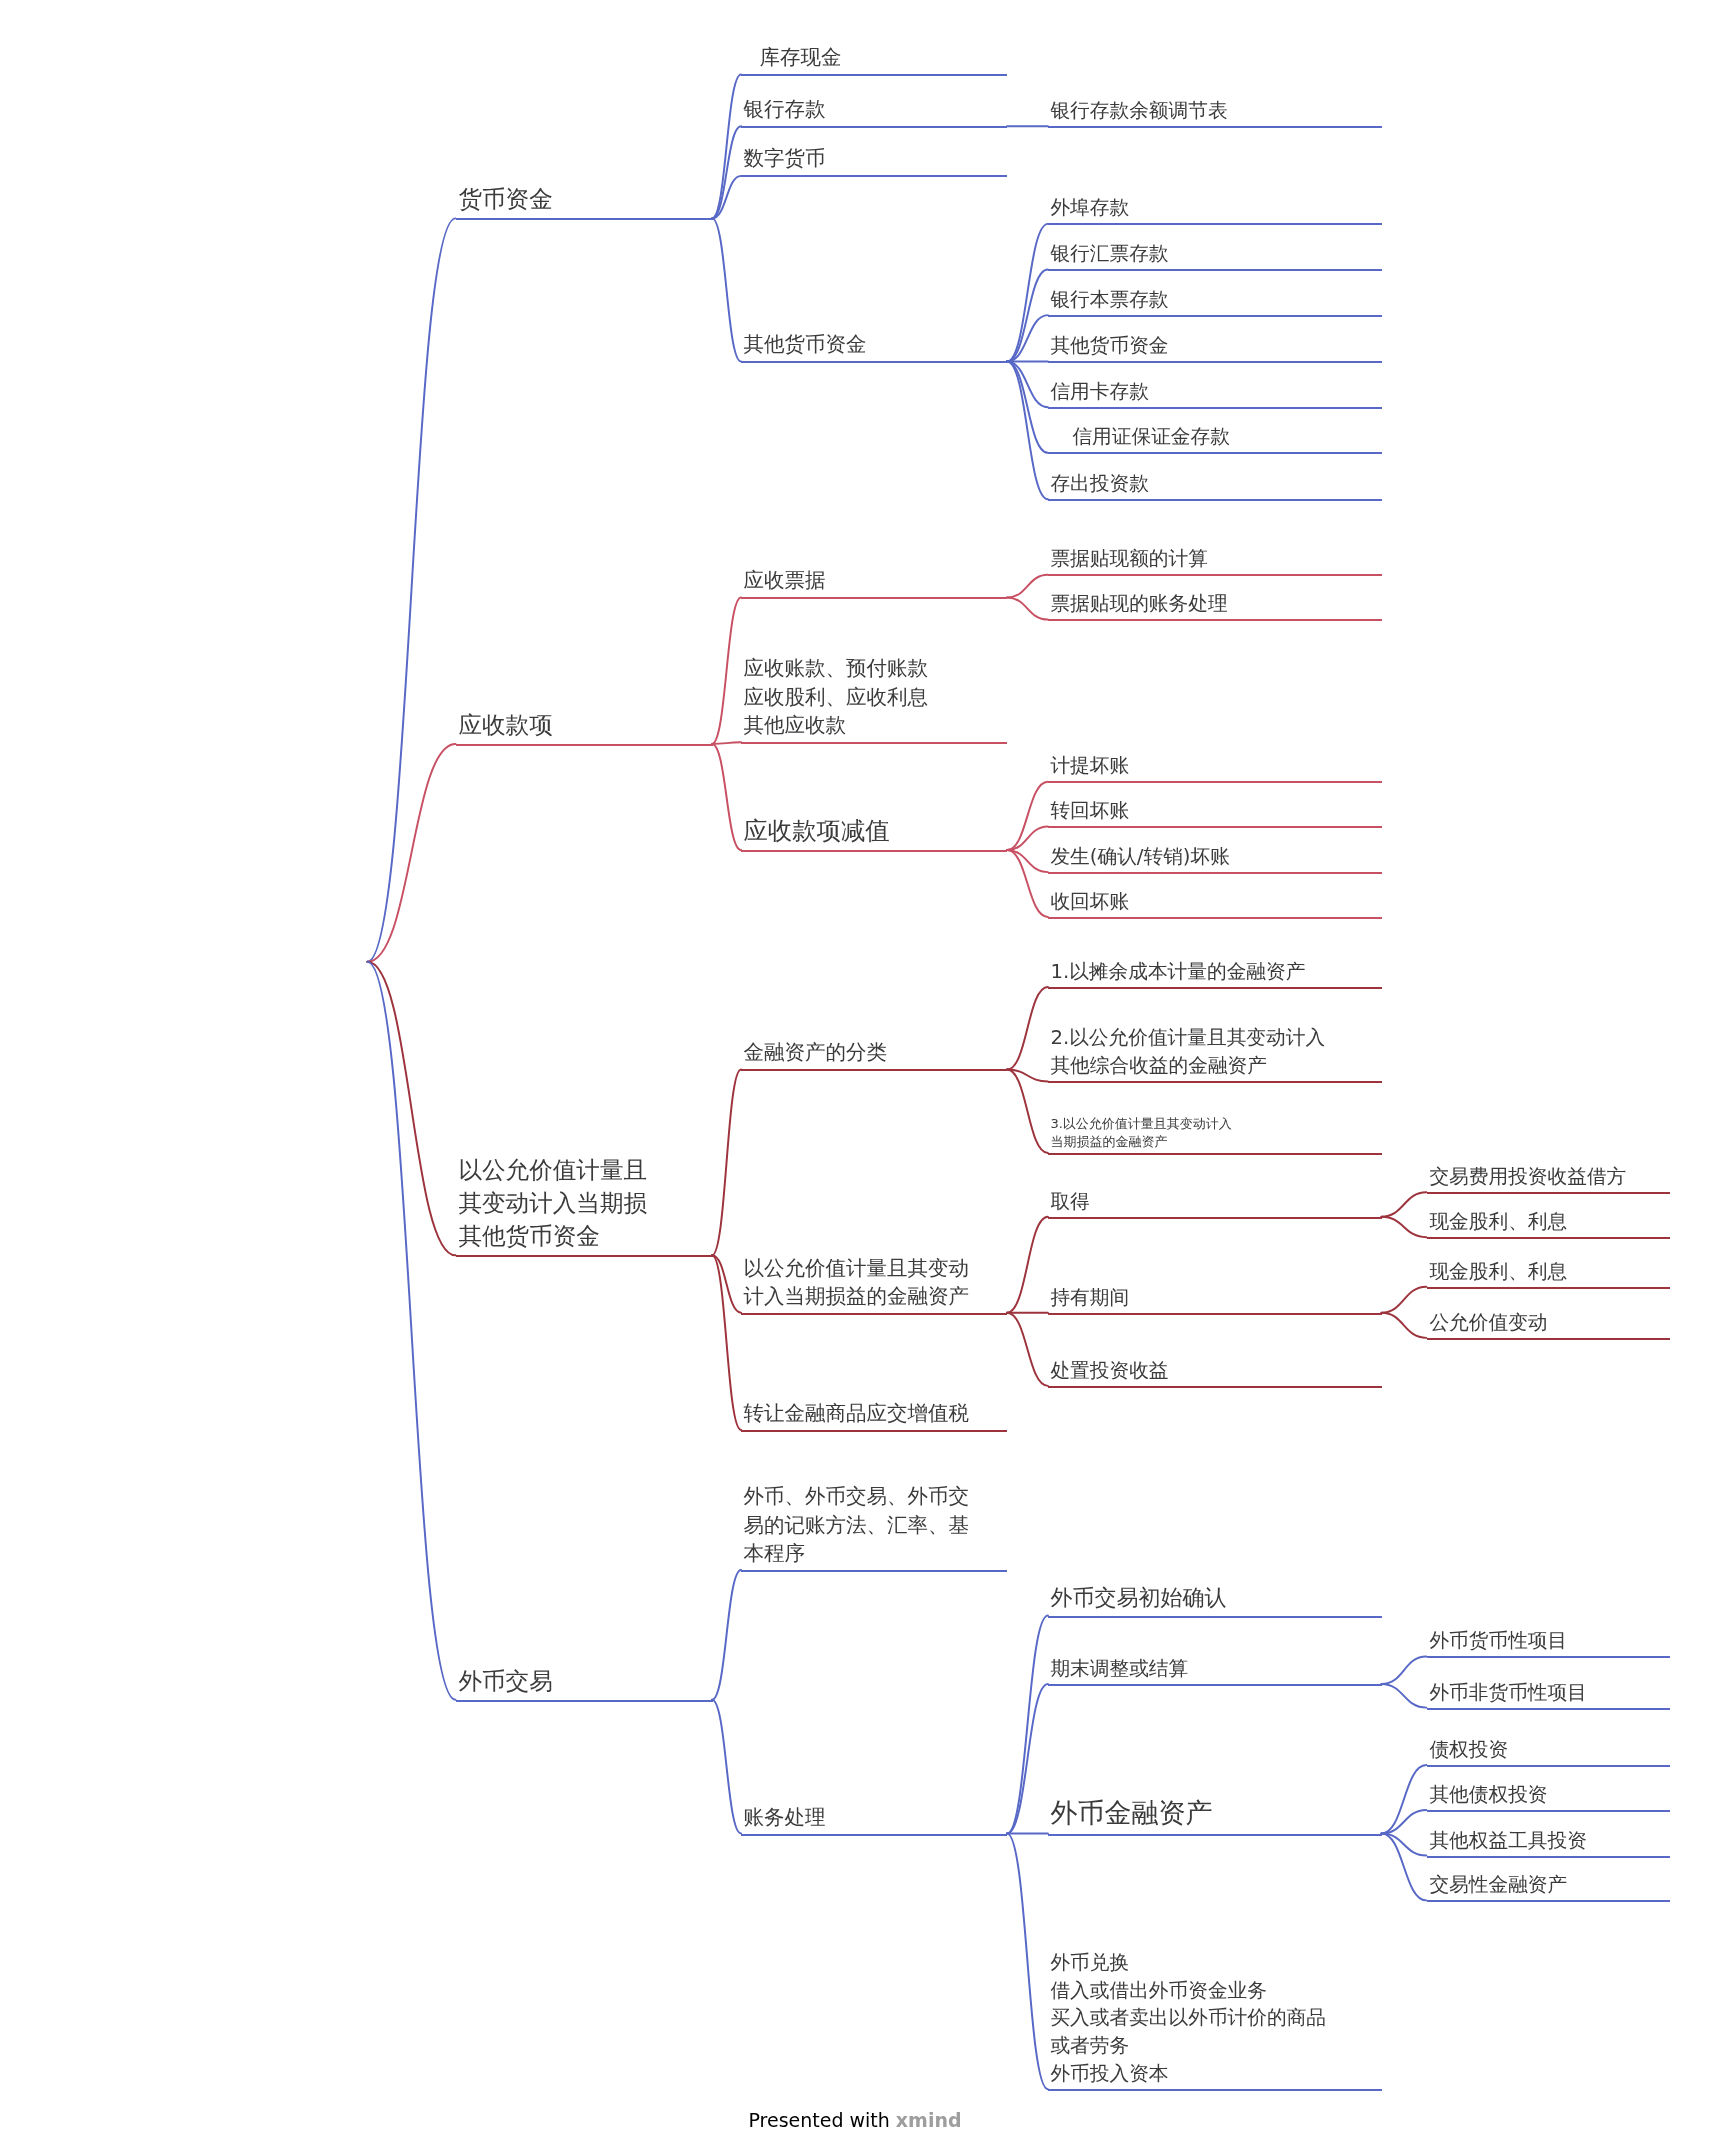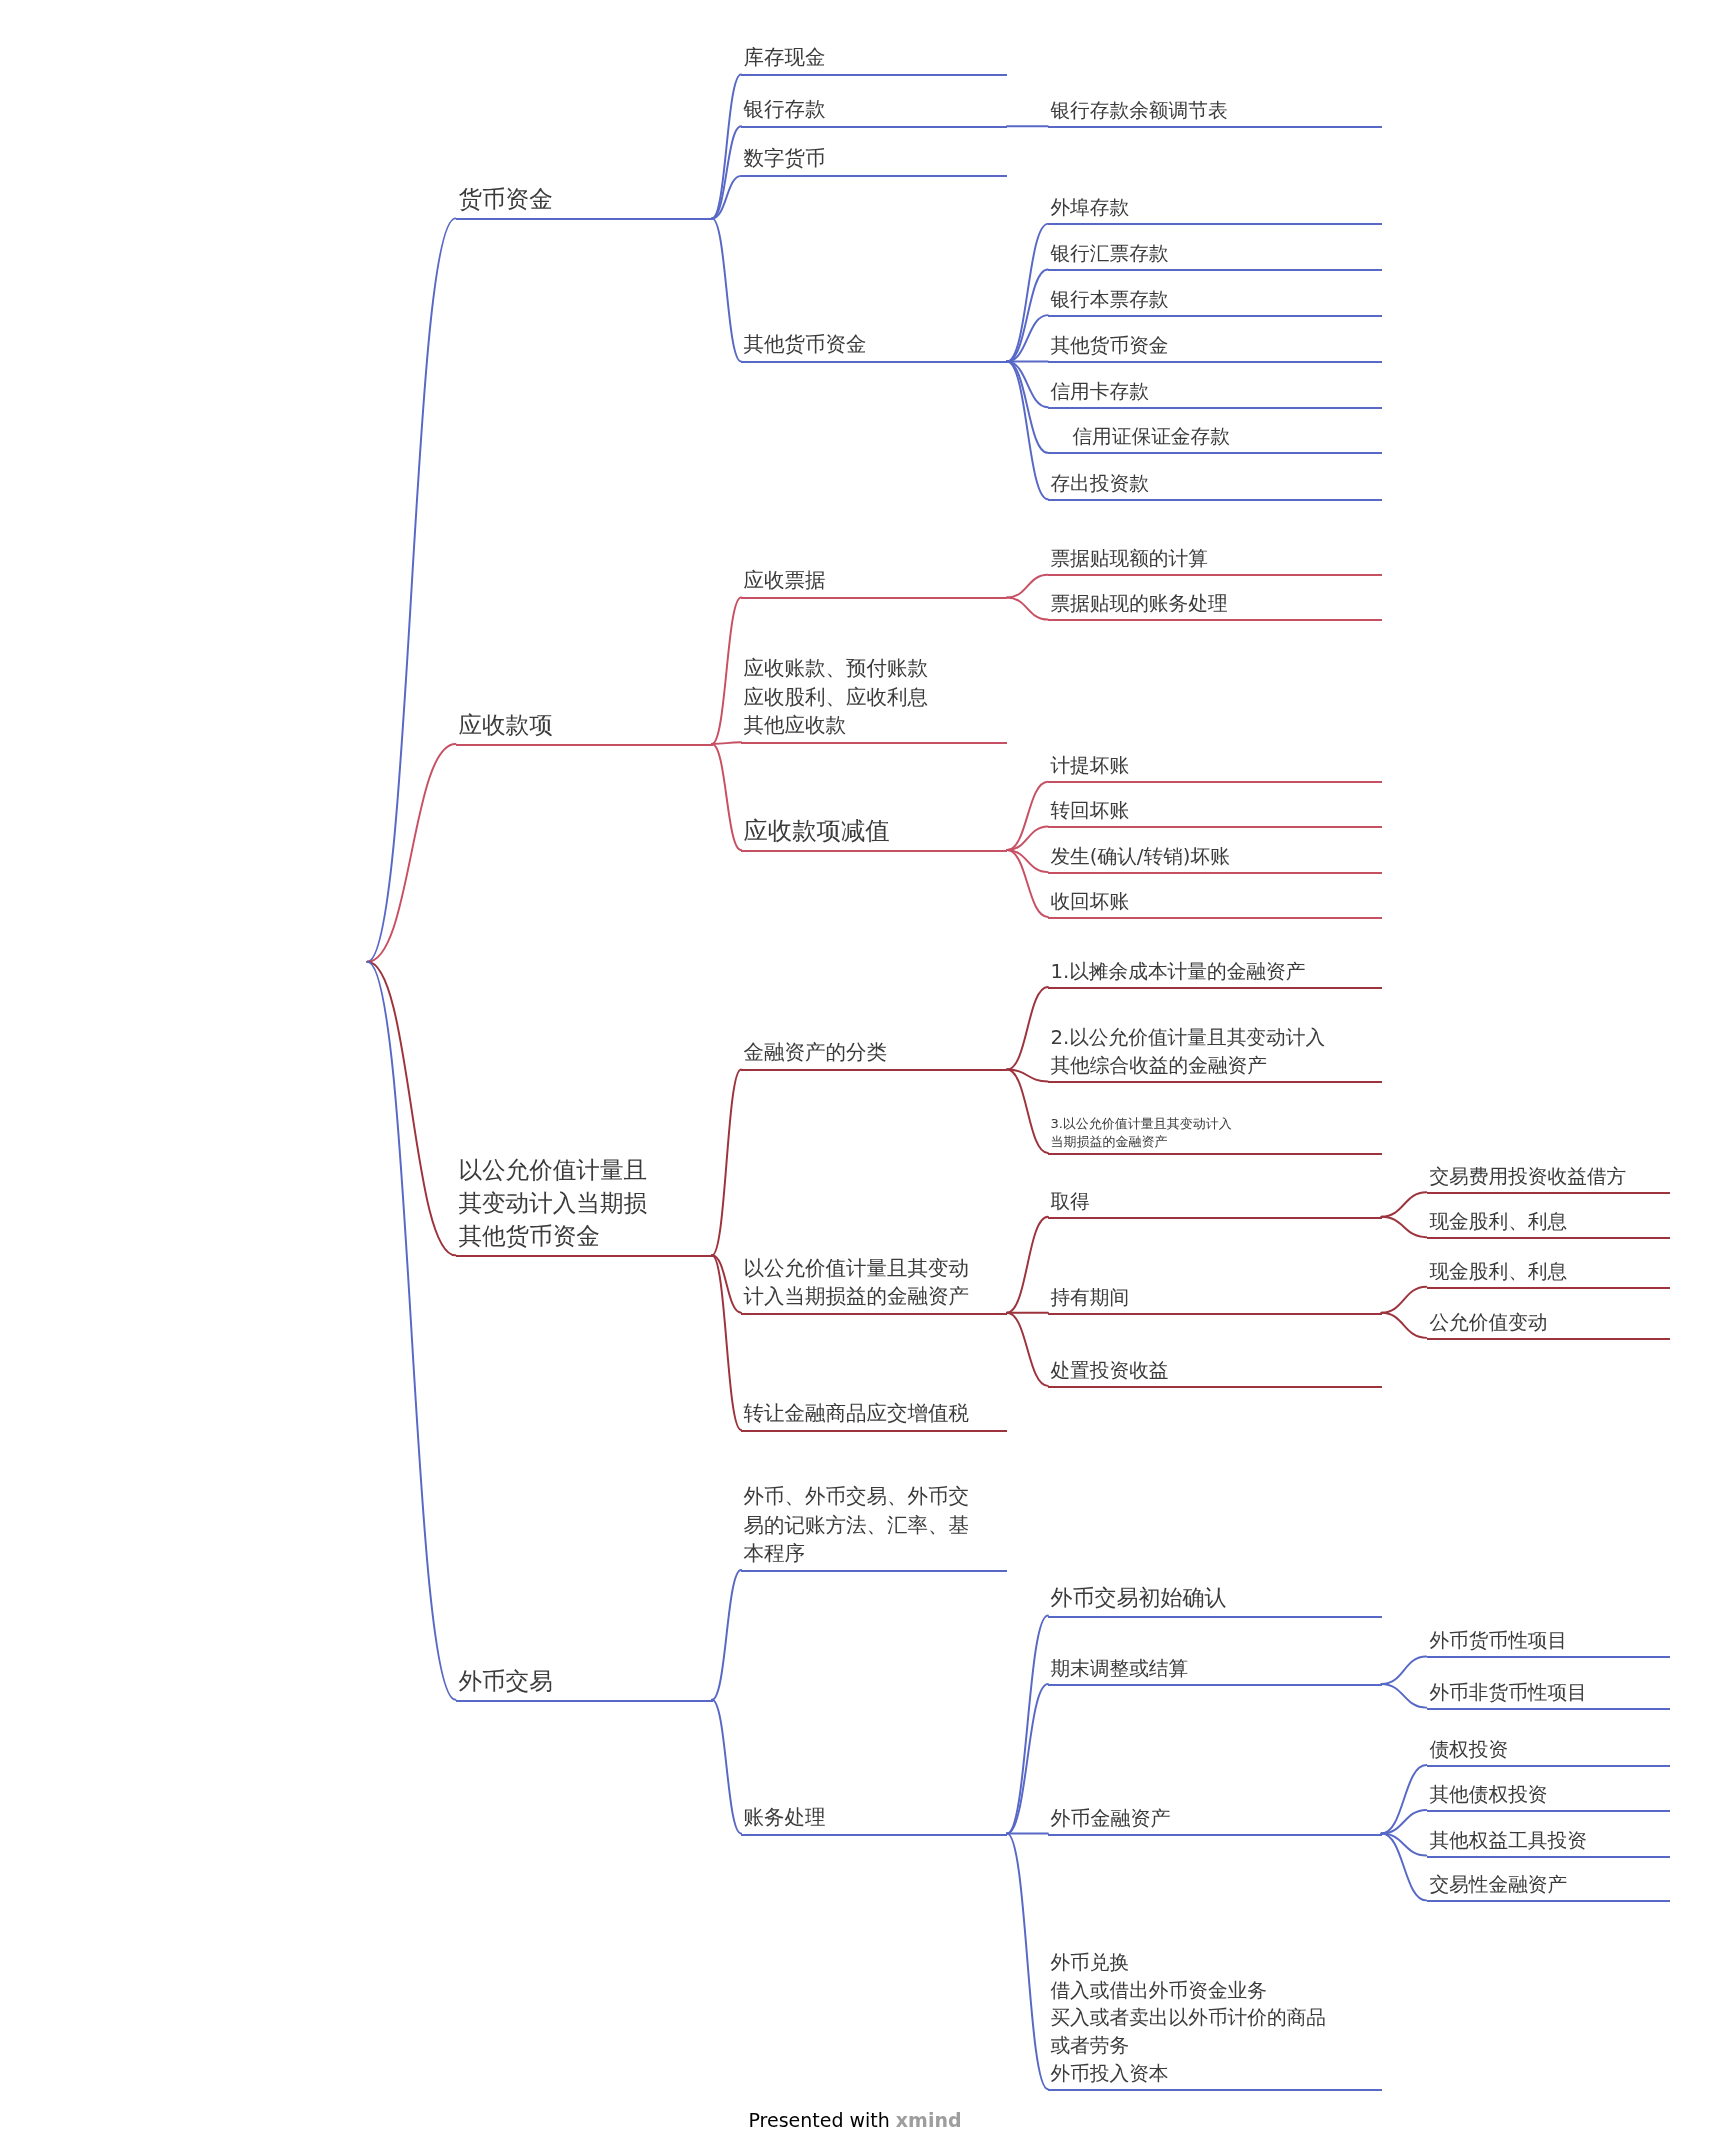--- a/index.html
+++ b/index.html
@@ -101,21 +101,21 @@
       <path d="M 1756 2330 C 1784.5 2330, 1784.5 2300, 1813 2300" fill="none" stroke="#5868c6" stroke-width="2.5" stroke-linecap="round"></path>
       <path d="M 1756 2330 C 1784.5 2330, 1784.5 2358, 1813 2358" fill="none" stroke="#5868c6" stroke-width="2.5" stroke-linecap="round"></path>
       <path d="M 1756 2330 C 1784.5 2330, 1784.5 2415, 1813 2415" fill="none" stroke="#5868c6" stroke-width="2.5" stroke-linecap="round"></path>
       <path d="M 1280 2330 C 1306 2330, 1306 2655, 1332 2655" fill="none" stroke="#5868c6" stroke-width="2.5" stroke-linecap="round"></path>
     </svg>
   <div class="footer"><span class="prefix">Presented with </span><span class="brand">xmind</span></div>
     <div class="node" style="left: 456px; top: 218px; width: 257px; border-top-color: rgb(88, 104, 198);">
       <span class="label" style="font-size: 23.6px;">货币资金</span>
     </div>
     <div class="node" style="left: 741px; top: 74px; width: 266px; border-top-color: rgb(88, 104, 198);">
-      <span class="label" style="font-size: 20.5px;">库存现金</span>
+      <span class="label" style="font-size: 20.5px; margin-left: 16px;">库存现金</span>
     </div>
     <div class="node" style="left: 741px; top: 126px; width: 266px; border-top-color: rgb(88, 104, 198);">
       <span class="label" style="font-size: 20.5px;">银行存款</span>
     </div>
     <div class="node" style="left: 1048px; top: 126px; width: 334px; border-top-color: rgb(88, 104, 198);">
       <span class="label" style="font-size: 19.7px;">银行存款余额调节表</span>
     </div>
     <div class="node" style="left: 741px; top: 175px; width: 266px; border-top-color: rgb(88, 104, 198);">
       <span class="label" style="font-size: 20.5px;">数字货币</span>
     </div>
@@ -239,21 +239,21 @@
     <div class="node" style="left: 1048px; top: 1684px; width: 334px; border-top-color: rgb(88, 104, 198);">
       <span class="label" style="font-size: 19.7px;">期末调整或结算</span>
     </div>
     <div class="node" style="left: 1427px; top: 1656px; width: 243px; border-top-color: rgb(88, 104, 198);">
       <span class="label" style="font-size: 19.7px;">外币货币性项目</span>
     </div>
     <div class="node" style="left: 1427px; top: 1708px; width: 243px; border-top-color: rgb(88, 104, 198);">
       <span class="label" style="font-size: 19.7px;">外币非货币性项目</span>
     </div>
     <div class="node" style="left: 1048px; top: 1834px; width: 334px; border-top-color: rgb(88, 104, 198);">
-      <span class="label" style="font-size: 20px; margin-top: 8px;">外币金融资产</span>
+      <span class="label" style="font-size: 27px; margin-top: 8px;">外币金融资产</span>
     </div>
     <div class="node" style="left: 1427px; top: 1765px; width: 243px; border-top-color: rgb(88, 104, 198); text-align: right;">
       <span class="label" style="font-size: 19.7px;">债权投资</span>
     </div>
     <div class="node" style="left: 1427px; top: 1810px; width: 243px; border-top-color: rgb(88, 104, 198);">
       <span class="label" style="font-size: 19.7px;">其他债权投资</span>
     </div>
     <div class="node" style="left: 1427px; top: 1856px; width: 243px; border-top-color: rgb(88, 104, 198);">
       <span class="label" style="font-size: 19.7px;">其他权益工具投资</span>
     </div>

